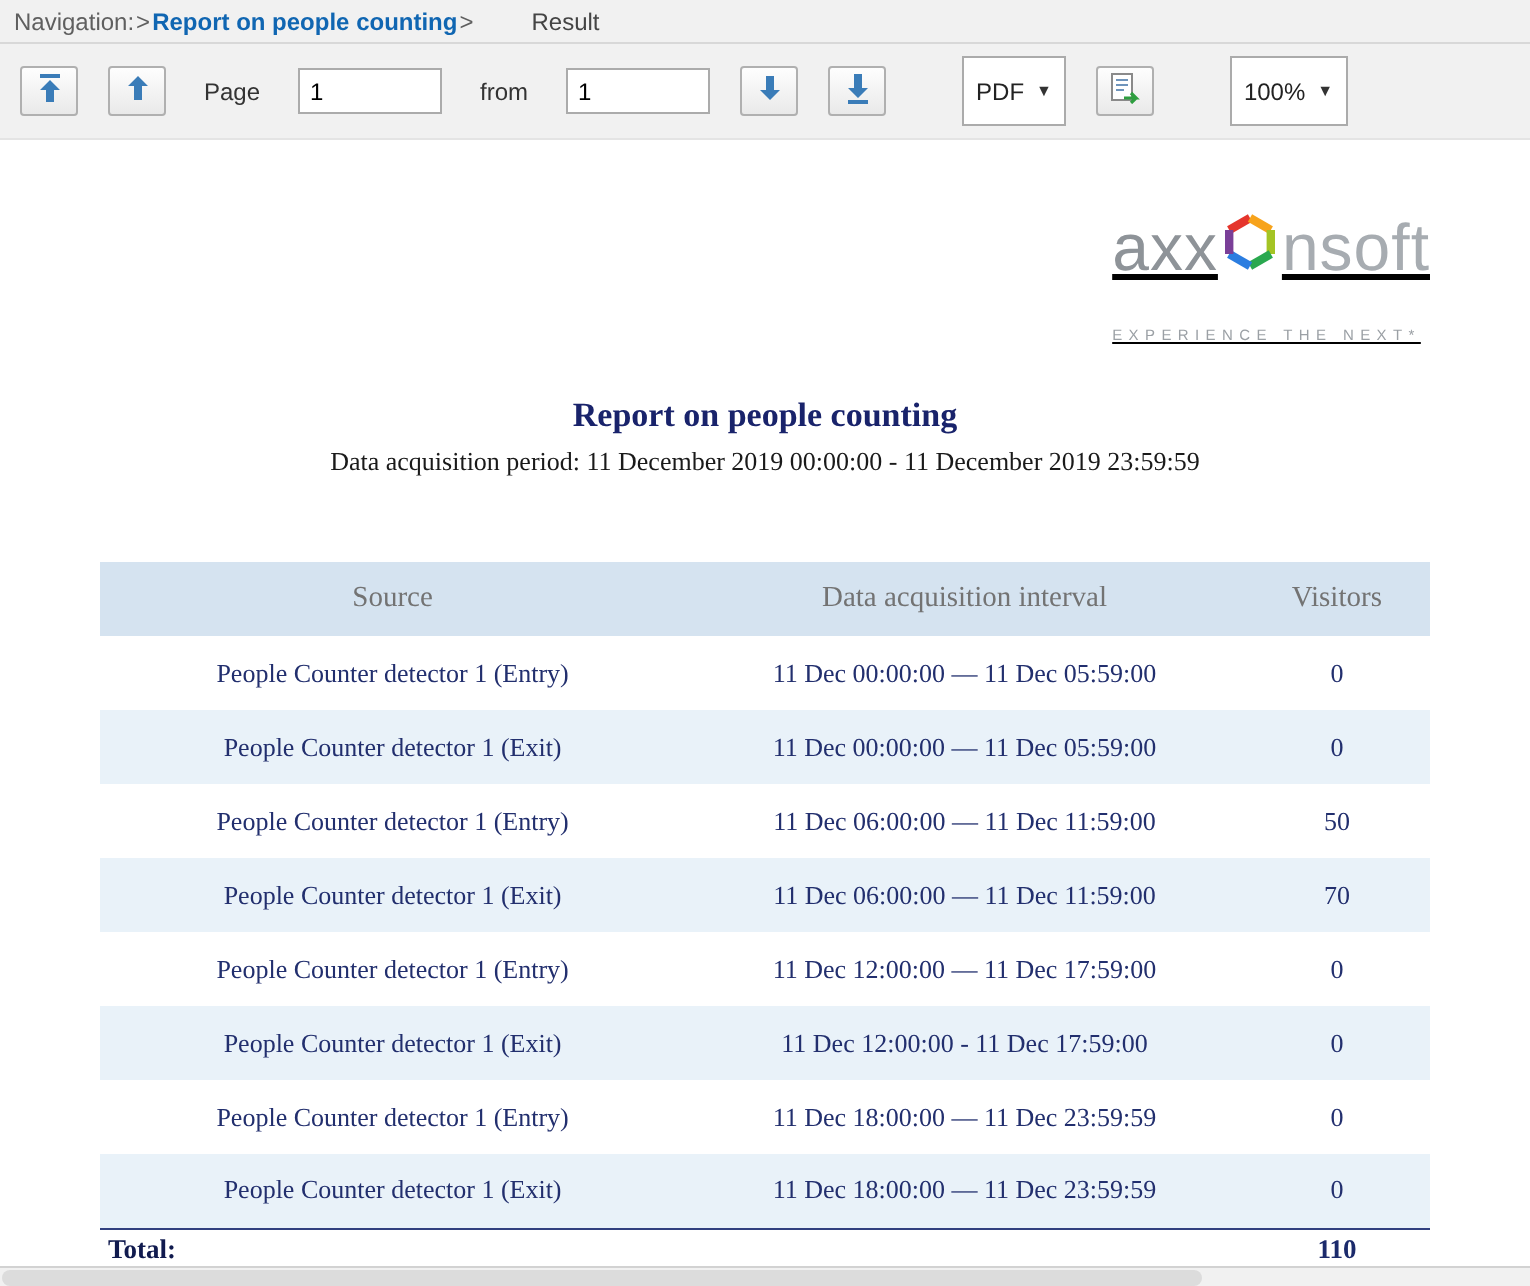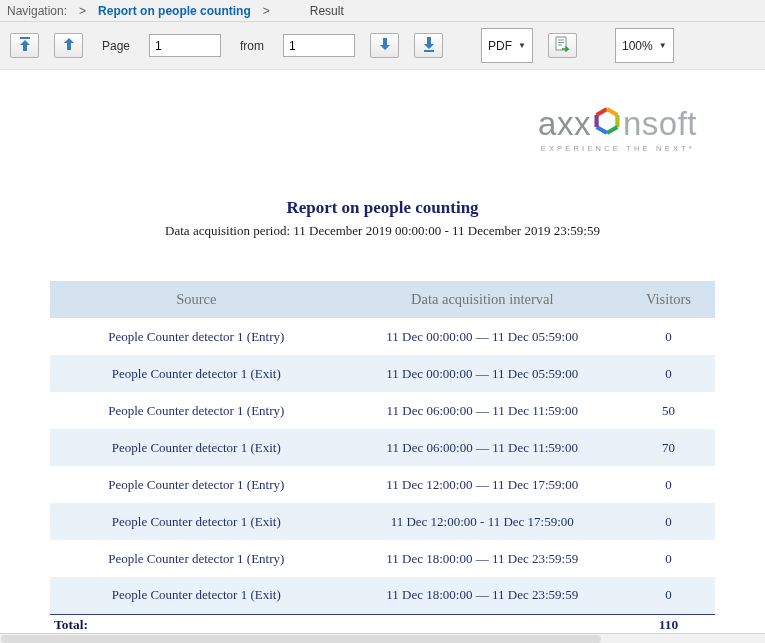--- a/index.html
+++ b/index.html
@@ -1,21 +1,21 @@
 <!DOCTYPE html>
 <html><head>
 <meta charset="utf-8">
 <style>
   * { margin:0; padding:0; box-sizing:border-box; }
   html,body { width:765px; height:643px; overflow:hidden; background:#fff;
               font-family:"Liberation Sans", sans-serif; }
 
   
   .navbar { height:22px; background:#f1f1f1; border-bottom:1px solid #d8d8d8;
-            display:flex; align-items:center; padding:0 7px; gap:12px;
+            display:flex; align-items:center; padding:0 7px; gap:1px;
             font-size:12px; color:#5f5f5f; white-space:nowrap; }
   .navbar a { color:#1066b2; font-weight:bold; text-decoration:none; cursor:pointer; }
   .navbar .sep { color:#5f5f5f; }
   .navbar .current { color:#444;padding-left:28px; }
 
   
   .toolbar { height:48px; background:#f1f1f1; border-bottom:1px solid #e4e4e4;
              display:flex; align-items:center; padding:0 10px; gap:15px;
              font-size:12px; color:#333; }
   .tbtn { width:29px; height:25px; background:linear-gradient(#fefefe,#e9e9e9);
@@ -27,28 +27,28 @@
   .tselect { height:35px; background:#fff; border:1px solid #ababab;
              display:flex; align-items:center; gap:6px; padding:0 6px;
              cursor:pointer; font-size:12px; color:#222; }
   .tselect .chev { font-size:8px; color:#333; }
   .gap { width:8px; }
 
   
   .page { height:563px; background:#fff; position:relative;
           font-family:"Liberation Serif", serif; }
 
-  .logo { position:absolute; top:36px; right:68px; text-align:right;
-          font-family:"Liberation Sans", sans-serif; }
+  .logo { position:absolute; top:36px; right:50px; text-align:left;
+          font-family:"Liberation Sans", sans-serif;text-decoration:underline; }
   .logo-row { display:flex; align-items:center; justify-content:flex-end;
               font-size:33px; letter-spacing:.5px; line-height:1; }
   .logo-row .p1 { color:#8e9398; }
   .logo-row .p2 { color:#a7acb1; }
   .logo-row svg { margin:0 1px; }
-  .tagline { margin-top:3px; font-size:7.5px; letter-spacing:3.2px;
+  .tagline { margin-top:22px; font-size:7.5px; letter-spacing:3.2px;
              color:#9ba0a5; padding-right:2px; }
 
   .rtitle { padding-top:128px; text-align:center; font-size:17px;
             font-weight:bold; color:#19236b; }
   .rperiod { margin-top:5px; text-align:center; font-size:13px; color:#1a1a1a; }
 
   
   .rtable-wrap { margin:42px 50px 0 50px; }
   table { width:100%; border-collapse:collapse; font-family:"Liberation Serif",serif; }
   thead th { background:#d5e3f0; color:#737373; font-weight:normal;

